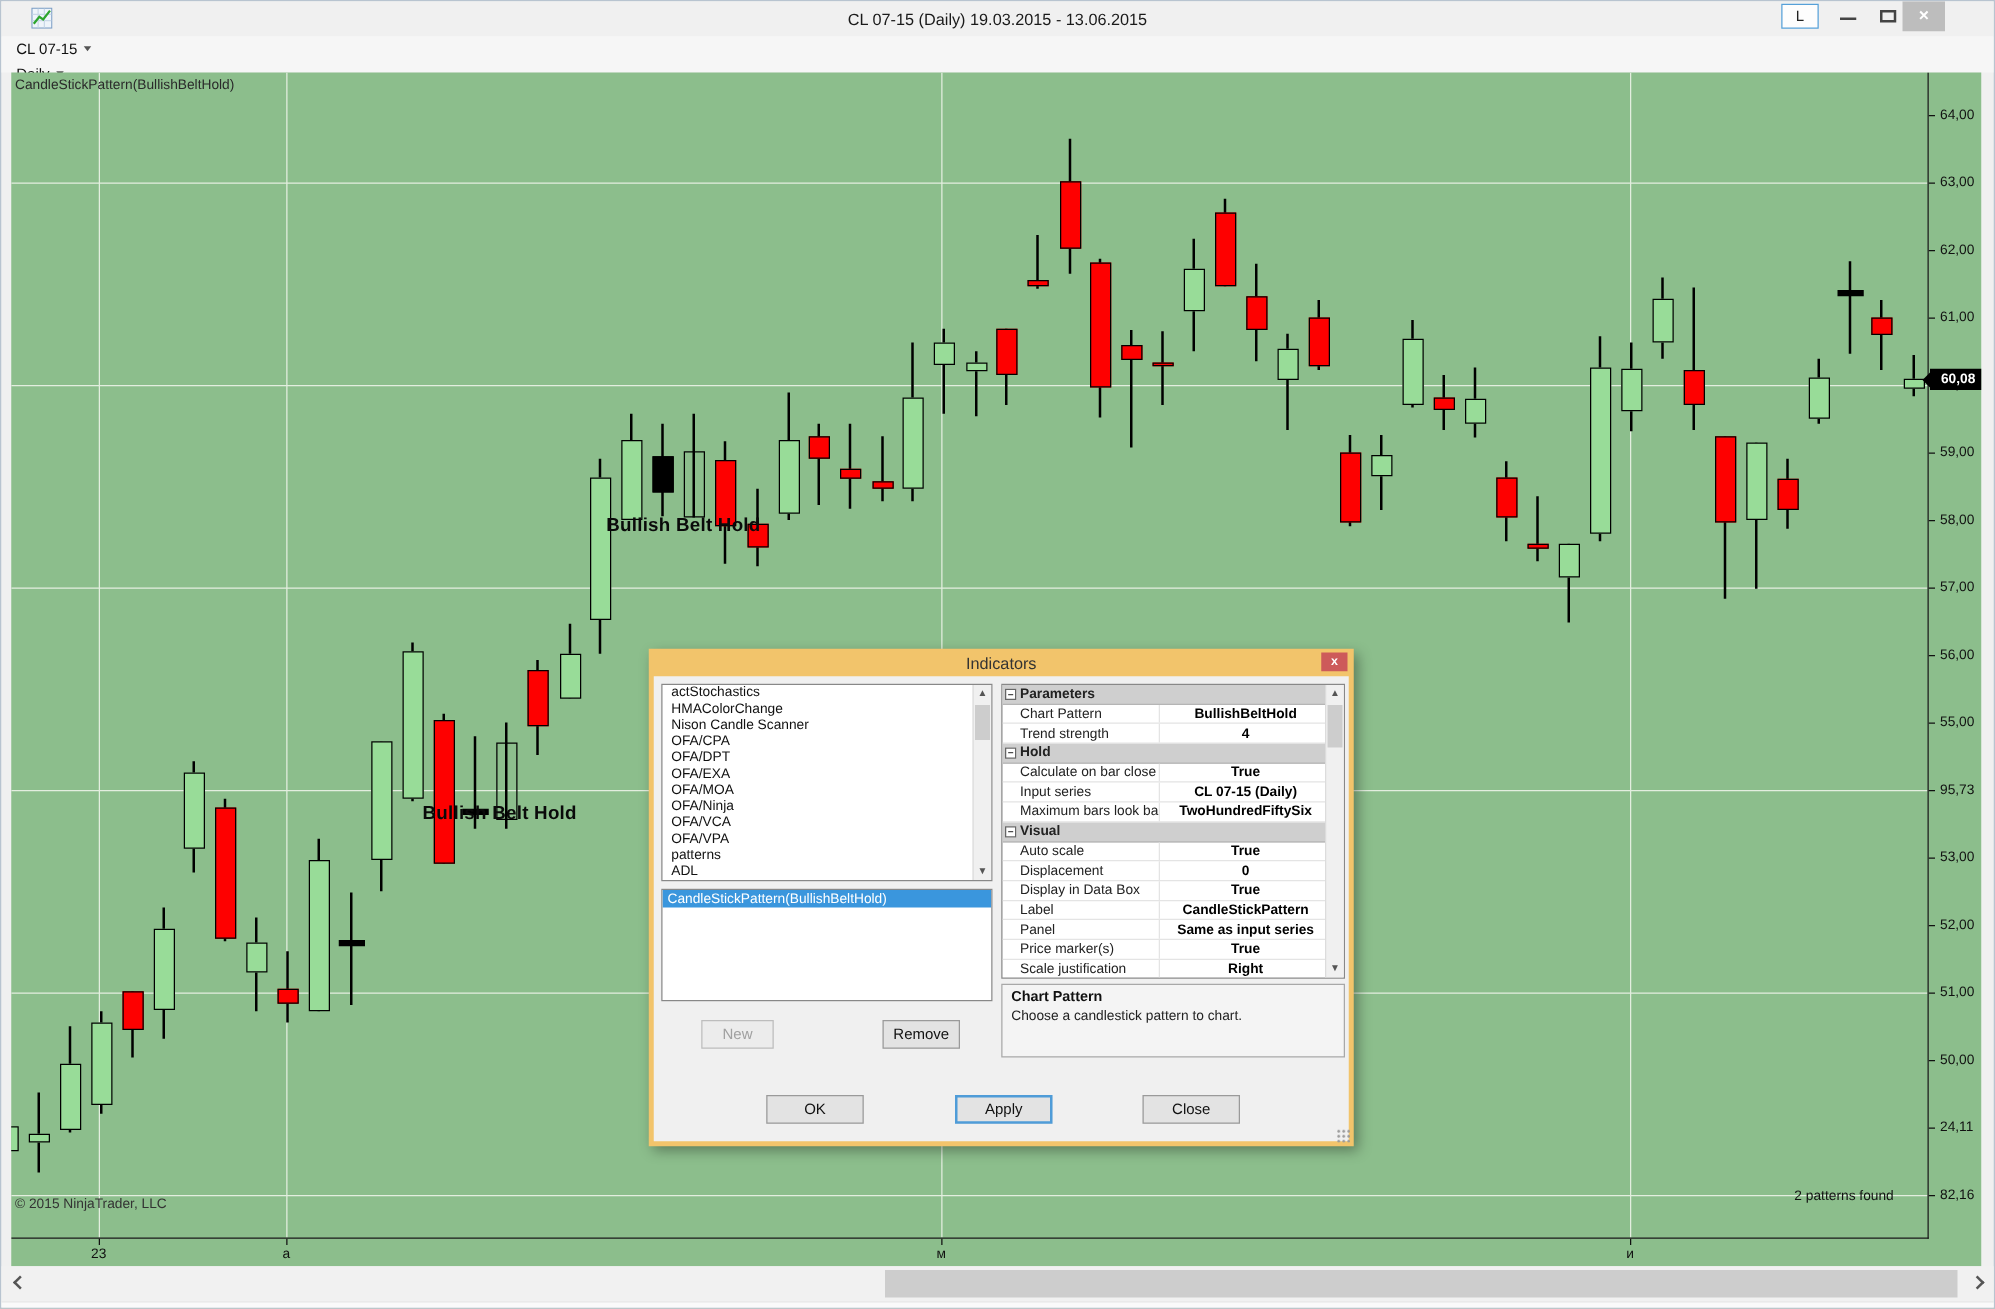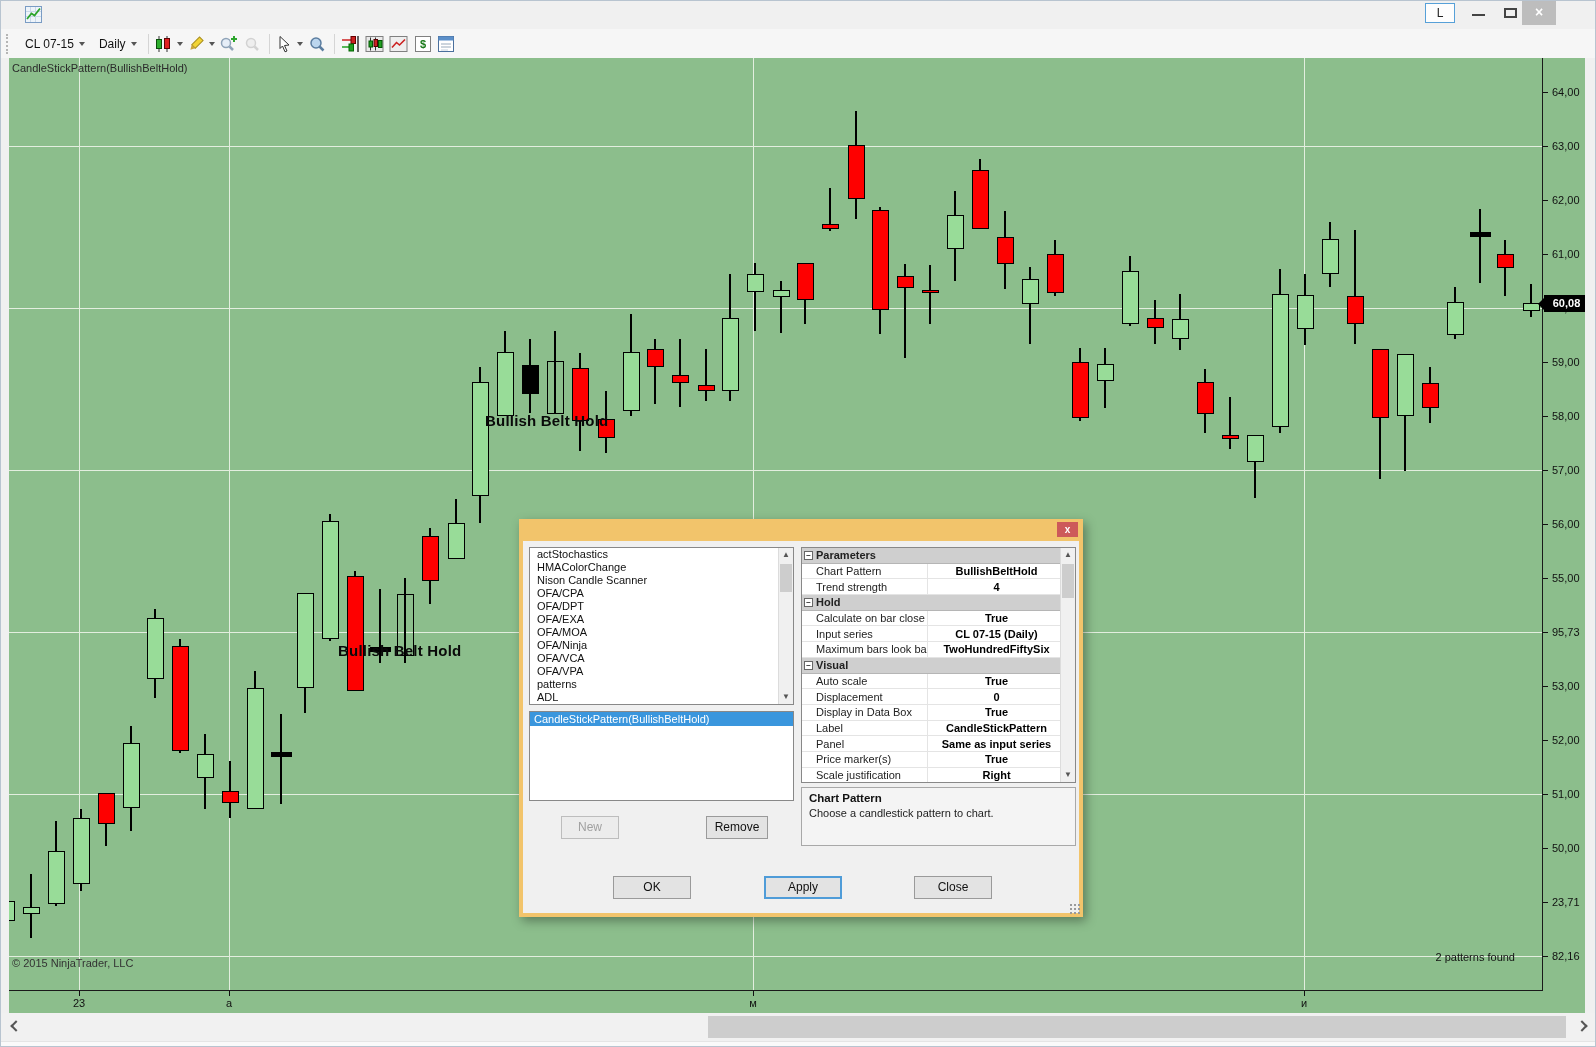--- a/index.html
+++ b/index.html
@@ -12,21 +12,21 @@
   .title { position:absolute; left:200px; right:200px; top:7px; text-align:center; font-size:13px; color:#1a1a1a; white-space:nowrap; }
   .tb-btn { position:absolute; cursor:default; }
   .btn-link { left:1424px; top:2px; width:30px; height:20px; background:#fdfdfd; border:1px solid #56a0d8; text-align:center; font-size:12px; line-height:18px; color:#222; }
   .btn-min { left:1462px; top:0; width:30px; height:24px; }
   .btn-min span { position:absolute; left:9px; top:13px; width:13px; height:2px; background:#444; }
   .btn-max { left:1494px; top:0; width:30px; height:24px; }
   .btn-max span { position:absolute; left:9px; top:7px; width:13px; height:10px; border:2px solid #444; }
   .btn-close { left:1521px; top:0; width:34px; height:24px; background:#bdbdbd; color:#fff; font-size:14px; font-weight:bold; text-align:center; line-height:23px; }
 
   
-  .toolbar { position:absolute; left:0; top:28px; width:100%; height:29px; background:#f6f6f6; display:flex; align-items:center; padding-left:5px; }
+  .toolbar { position:absolute; left:0; top:28px; width:100%; height:29px; background:#f6f6f6; display:flex; align-items:flex-start; padding-left:5px;flex-direction:column; }
   .grip { width:4px; height:20px; border-left:2px dotted #b5b5b5; margin-right:8px; }
   .dd { display:flex; align-items:center; gap:5px; padding:3px 7px; font-size:12px; color:#111; }
   .caret { width:0; height:0; border-left:3.5px solid transparent; border-right:3.5px solid transparent; border-top:4px solid #555; }
   .tsep { width:1px; height:20px; background:#d5d5d5; margin:0 4px; }
   .ticon { width:24px; height:22px; display:flex; align-items:center; justify-content:center; }
   .ticon.withcaret { width:32px; gap:3px; }
   .disabled { opacity:.45; }
 
   
   #chart { position:absolute; left:8px; top:57px; width:1576px; height:955px; background:#8cbe8c; overflow:hidden; }
@@ -102,20 +102,21 @@
     <span class="win-icon">
       <svg width="17" height="17">
           <rect x="0.5" y="0.5" width="16" height="16" fill="#eef4fa" stroke="#7a9cc4"></rect>
           <line x1="5.5" y1="1" x2="5.5" y2="16" stroke="#c9d8e8"></line>
           <line x1="10.5" y1="1" x2="10.5" y2="16" stroke="#c9d8e8"></line>
           <line x1="1" y1="5.5" x2="16" y2="5.5" stroke="#c9d8e8"></line>
           <line x1="1" y1="10.5" x2="16" y2="10.5" stroke="#c9d8e8"></line>
           <polyline points="2,13 6.5,7.5 9.5,9.5 15,2.5" fill="none" stroke="#2da52d" stroke-width="1.8"></polyline>
         </svg>
     </span>
+    <span class="title">CL 07-15 (Daily)  19.03.2015 - 13.06.2015</span>
     <span class="tb-btn btn-link">L</span>
     <span class="tb-btn btn-min">
         <span></span>
       </span>
     <span class="tb-btn btn-max">
         <span></span>
       </span>
     <span class="tb-btn btn-close">×</span>
   </div>
 
@@ -257,21 +258,21 @@
       <div class="ylab" style="top: 568px;">95,73</div>
       <div class="ytick" style="top: 628px;"></div>
       <div class="ylab" style="top: 622px;">53,00</div>
       <div class="ytick" style="top: 682px;"></div>
       <div class="ylab" style="top: 676px;">52,00</div>
       <div class="ytick" style="top: 736px;"></div>
       <div class="ylab" style="top: 730px;">51,00</div>
       <div class="ytick" style="top: 790px;"></div>
       <div class="ylab" style="top: 784px;">50,00</div>
       <div class="ytick" style="top: 844px;"></div>
-      <div class="ylab" style="top: 838px;">23,71</div>
+      <div class="ylab" style="top: 838px;">24,11</div>
       <div class="ytick" style="top: 898px;"></div>
       <div class="ylab" style="top: 892px;">82,16</div>
       <div class="xtick" style="left: 70px;"></div>
       <div class="xlab" style="left: 70px;">23</div>
       <div class="xtick" style="left: 220px;"></div>
       <div class="xlab" style="left: 220px;">а</div>
       <div class="xtick" style="left: 744px;"></div>
       <div class="xlab" style="left: 744px;">м</div>
       <div class="xtick" style="left: 1295px;"></div>
       <div class="xlab" style="left: 1295px;">и</div>
@@ -407,20 +408,21 @@
     </div>
 
   <div class="hscroll">
     <span class="chev chev-l"></span>
     <span class="hthumb"></span>
     <span class="chev chev-r"></span>
   </div>
   <div class="bottom-strip"></div>
 
   <div class="dialog">
+    <div class="dlg-title">Indicators</div>
     <div class="dlg-close">x</div>
     <div class="dlg-body"></div>
 
     <div class="lb" id="lb-avail">
       <div id="lb-avail-items">
           <div class="lb-item">actStochastics</div>
           <div class="lb-item">HMAColorChange</div>
           <div class="lb-item">Nison Candle Scanner</div>
           <div class="lb-item">OFA/CPA</div>
           <div class="lb-item">OFA/DPT</div>

